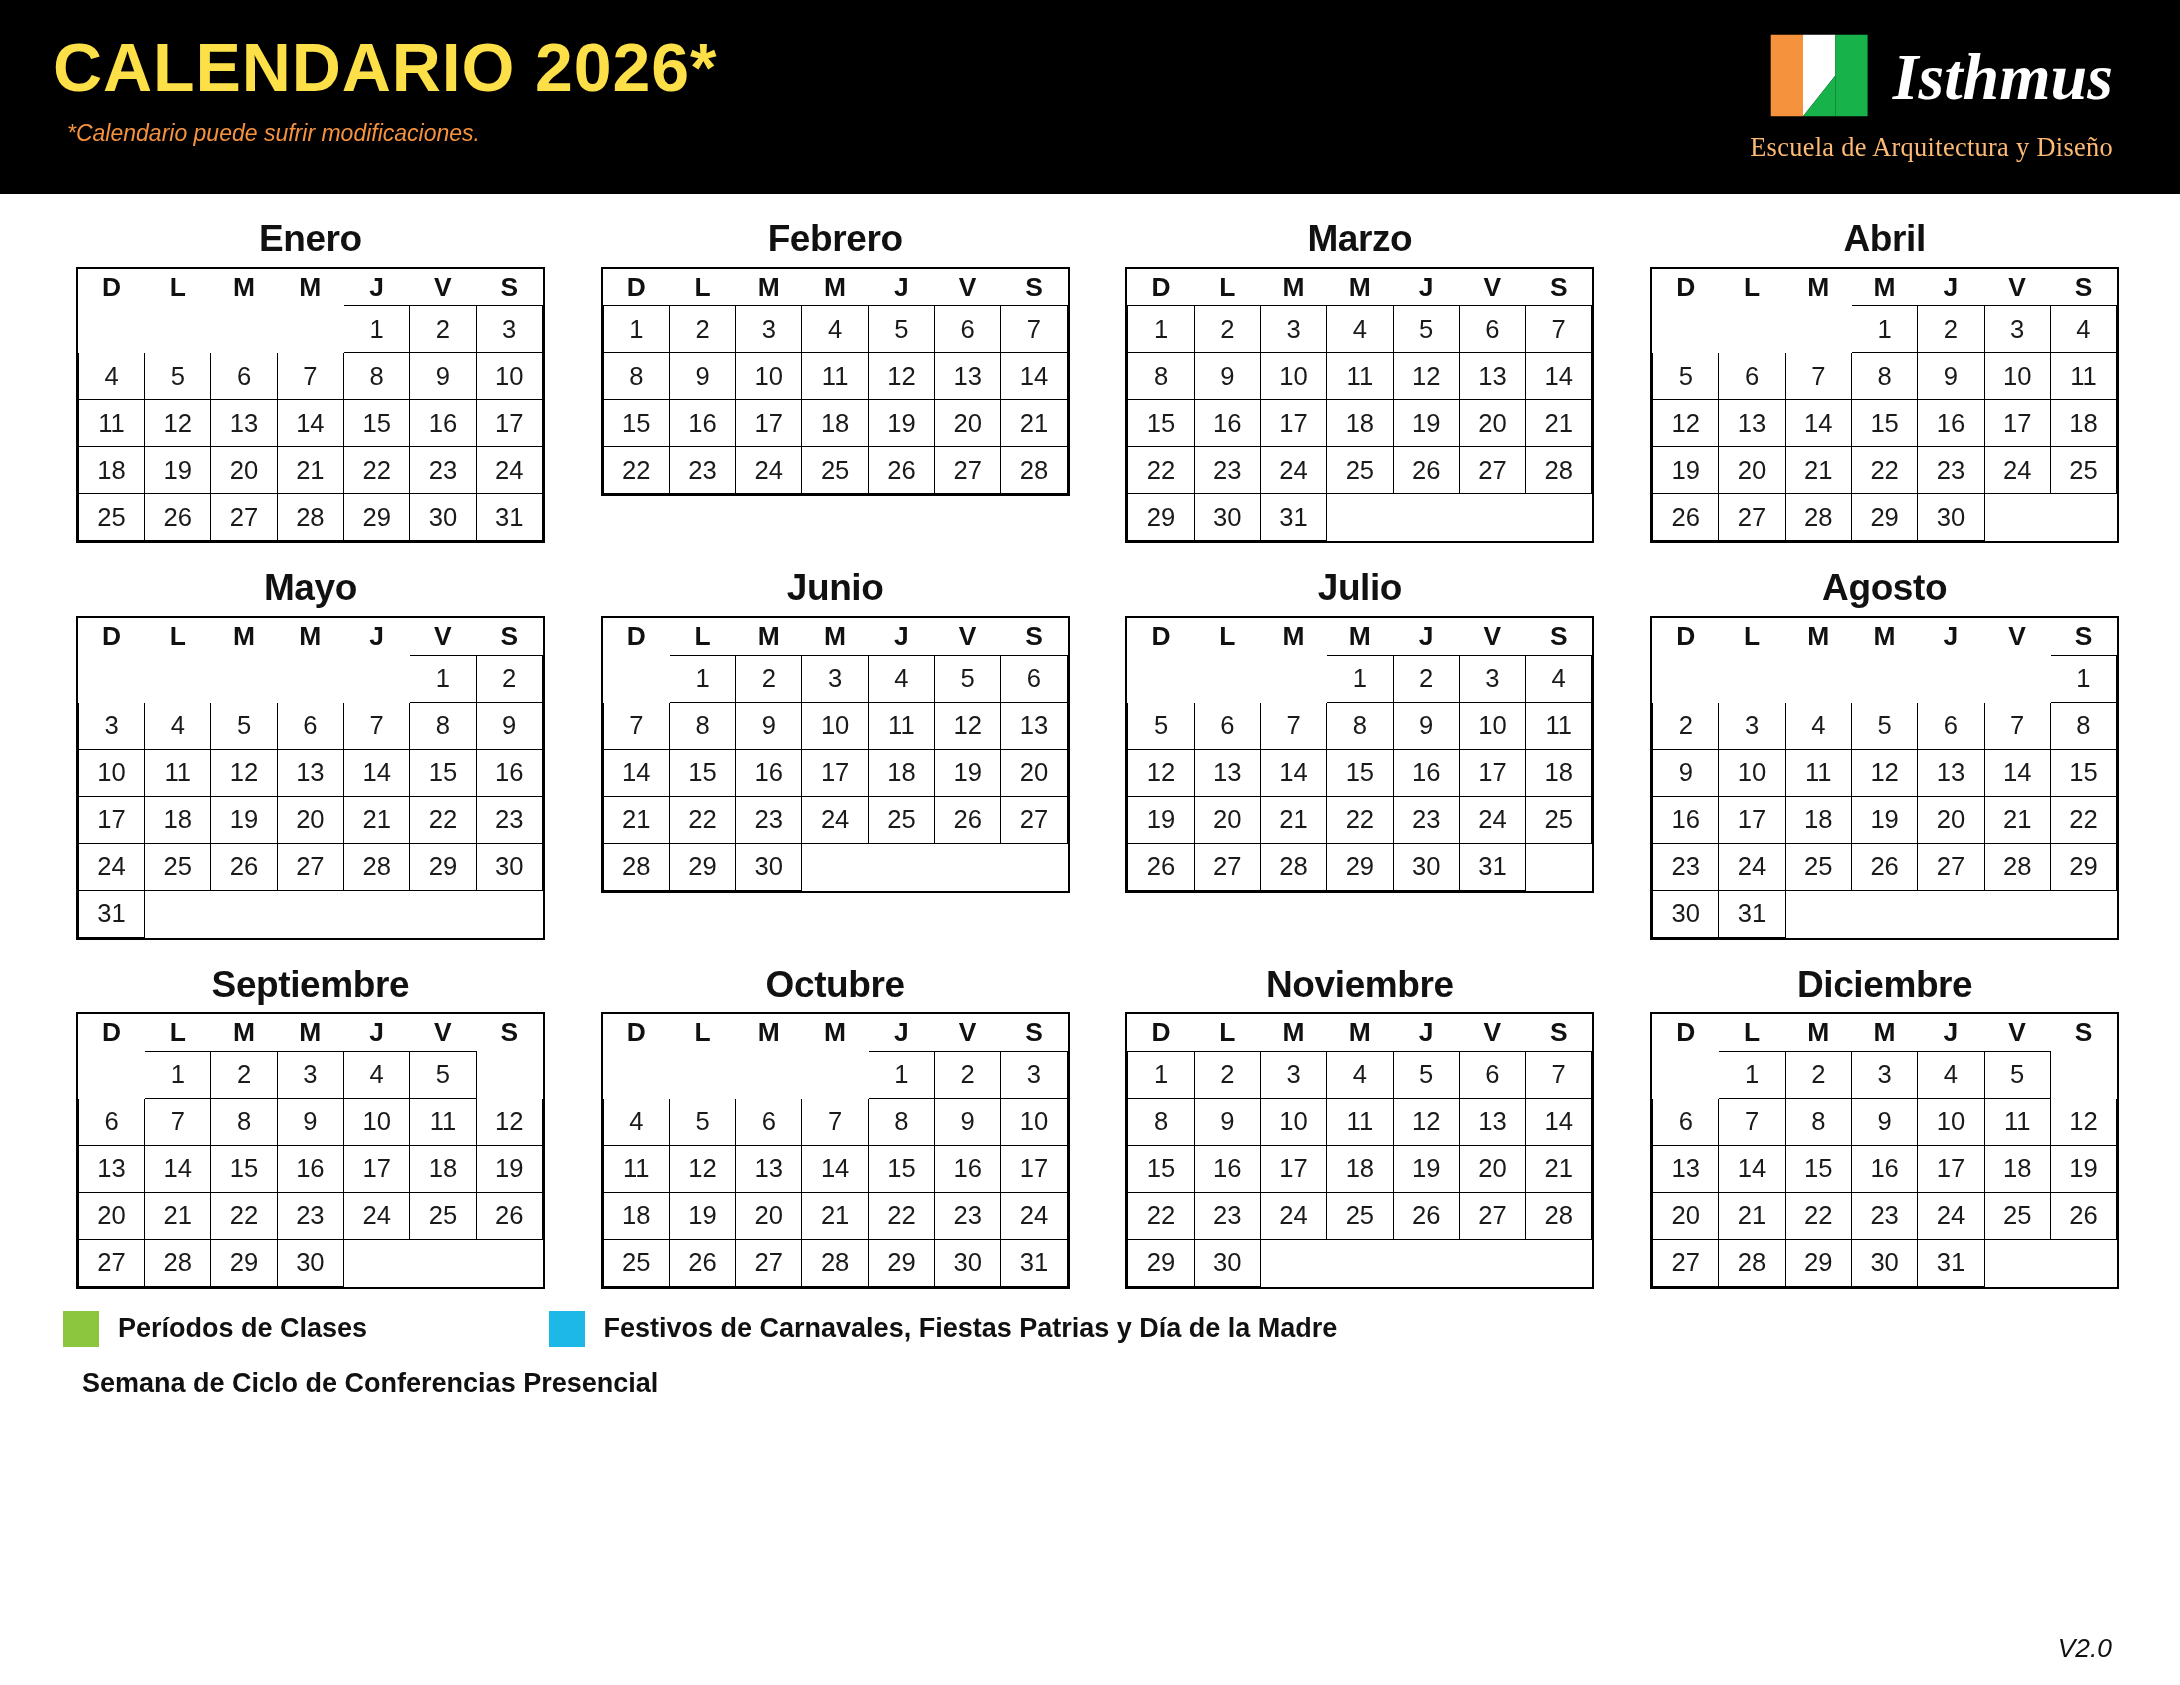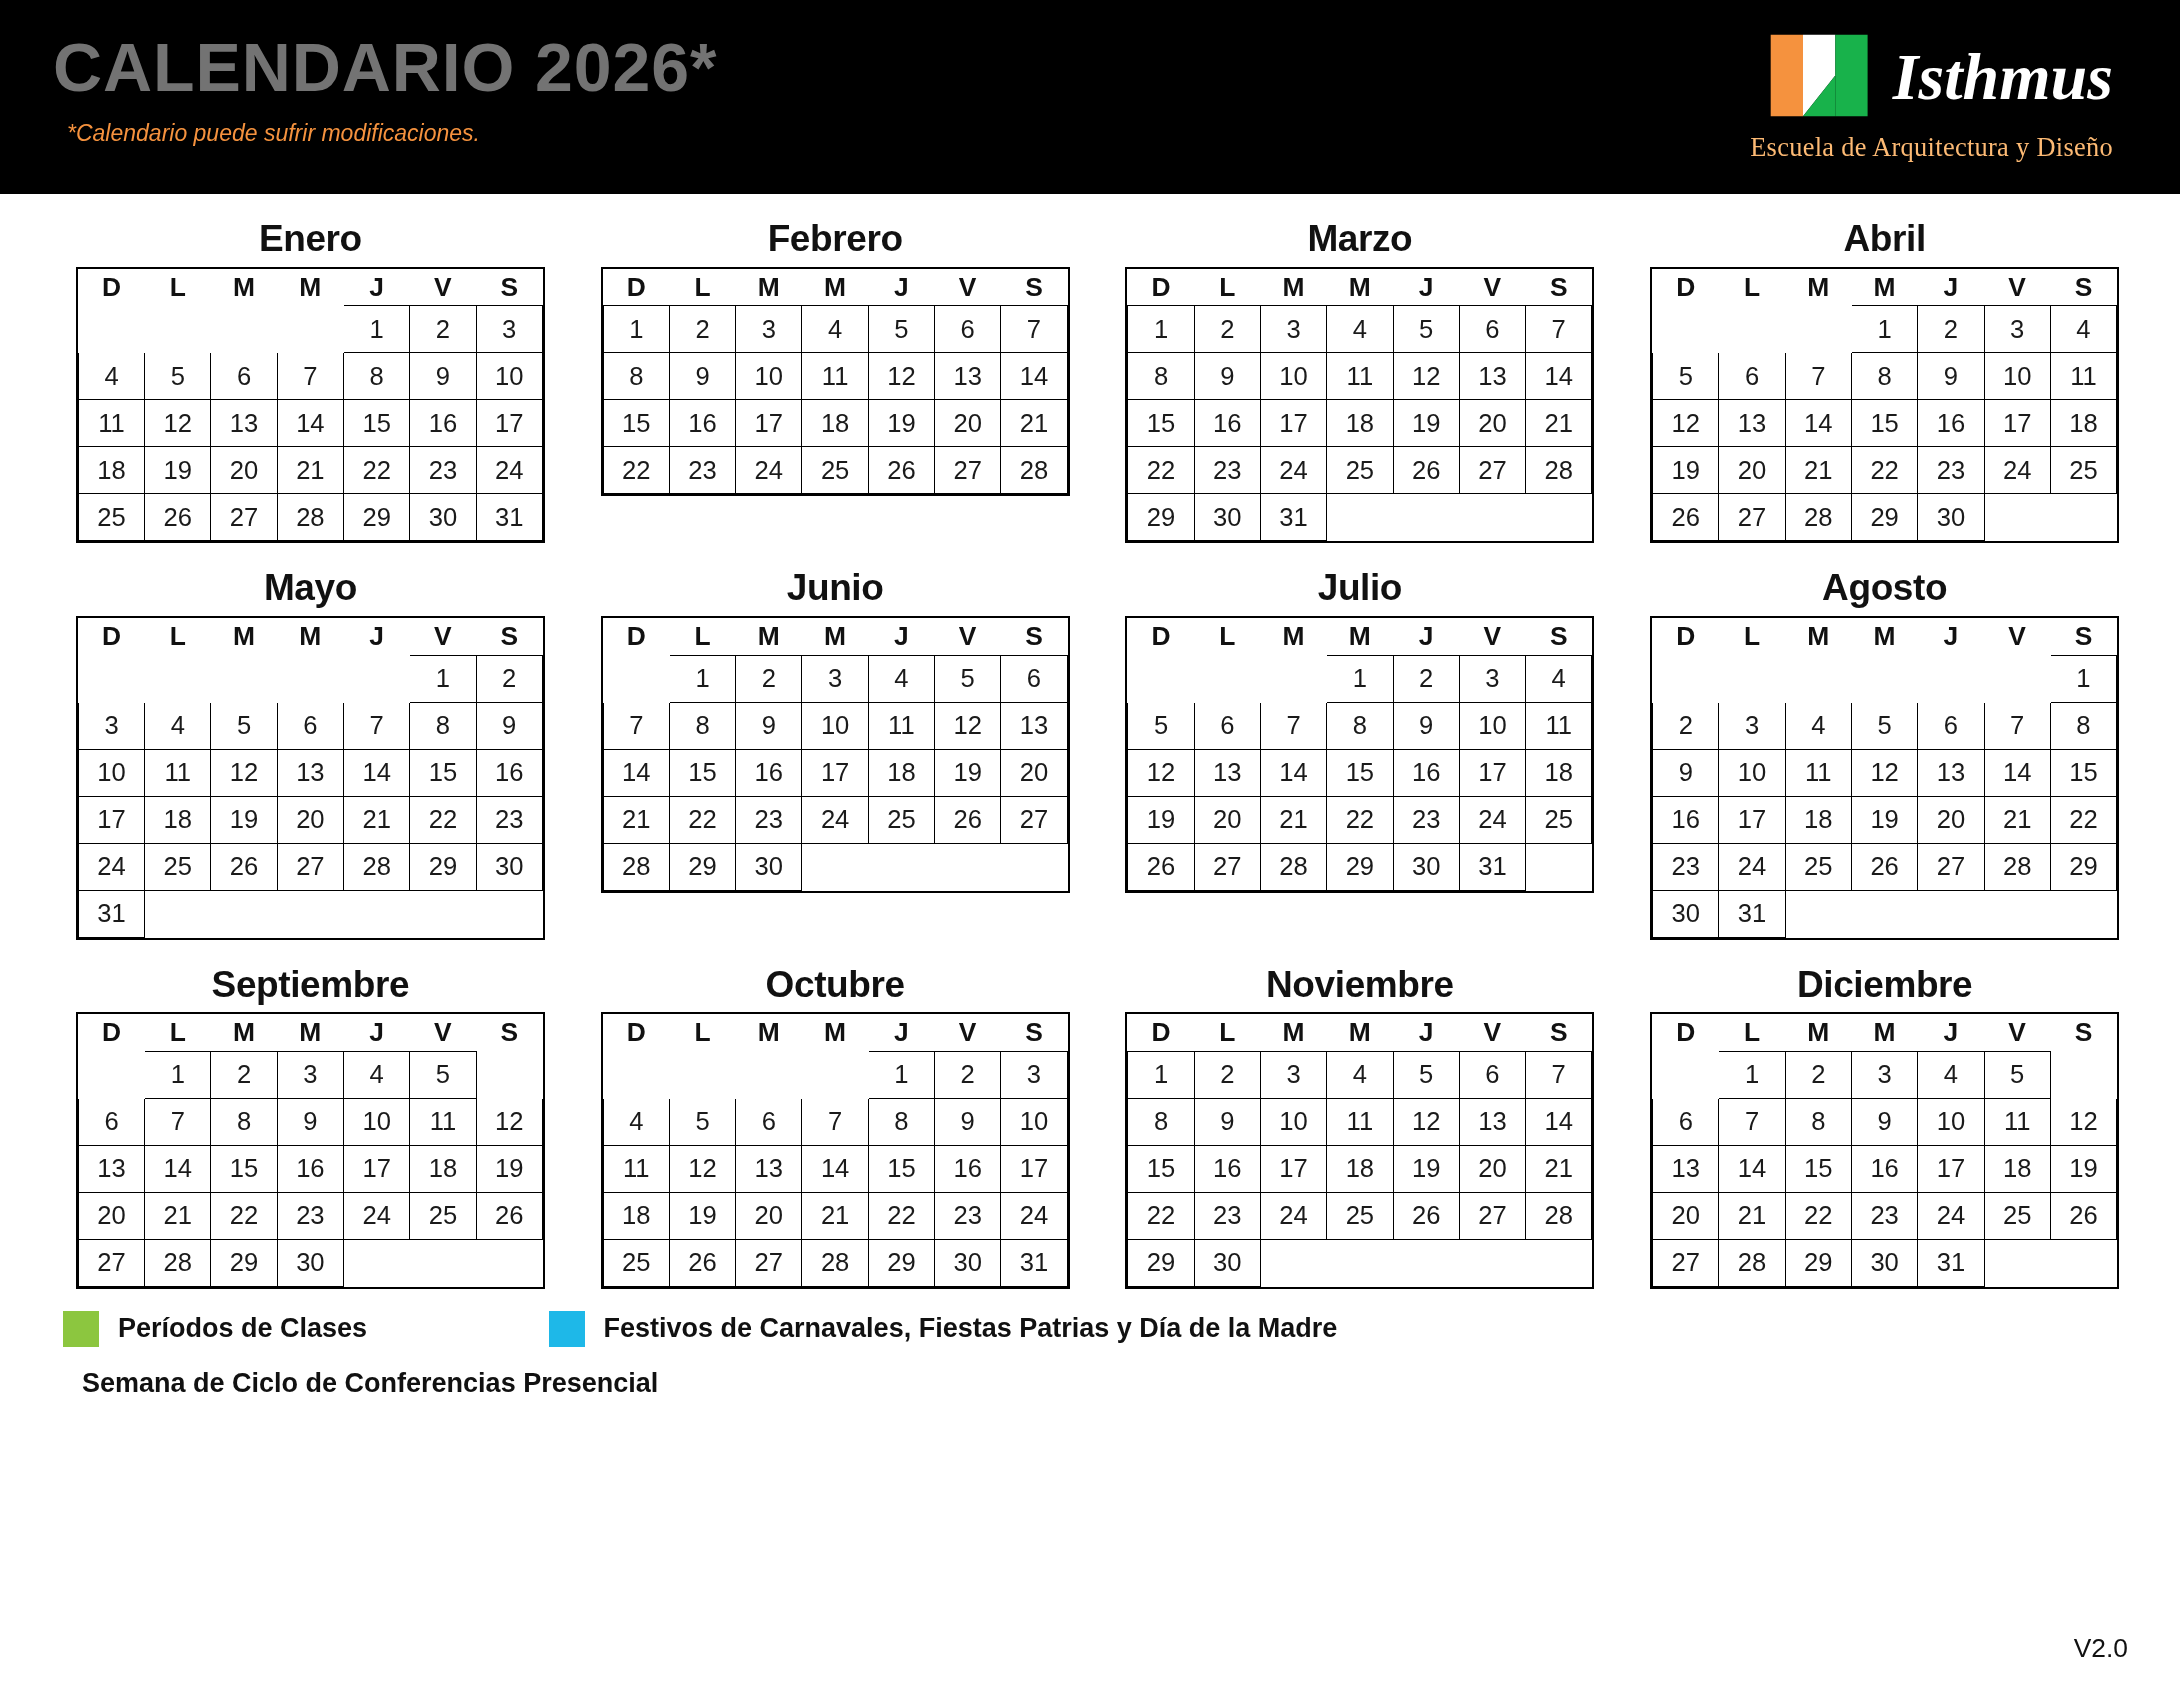--- a/index.html
+++ b/index.html
@@ -22,21 +22,21 @@
     height: 194px;
     width: 100%;
     position: relative;
     display: flex;
     align-items: center;
     justify-content: space-between;
     padding: 0 51px 0 53px;
   }
   .header-left { display: flex; flex-direction: column; justify-content: center; }
   .cal-title {
-    color: #737373;
+    color: #fde047;
     font-size: 68px;
     font-weight: bold;
     letter-spacing: 0.9px;
     line-height: 1.0;
     margin: 0 0 5.1px 0;
     white-space: nowrap;
   }
   .cal-sub {
     color: #f5923e;
     font-size: 23px;
@@ -135,23 +135,24 @@
   .legend-item { display: flex; align-items: center; gap: 19px; }
   .swatch { width: 36px; height: 36px; display: inline-block; }
   .legend-label {
     font-size: 27px;
     font-weight: bold;
     color: #111111;
     white-space: nowrap;
   }
   .version {
     position: absolute;
-    right: 53px;
+    right: 69px;
     bottom: 22px;
     font-size: 26.4px;
+    font-style: italic;
     color: #111111;
   }
 </style>
 </head>
 <body>
 
 <div id="page">
 
   <div class="header">
     <div class="header-left">

